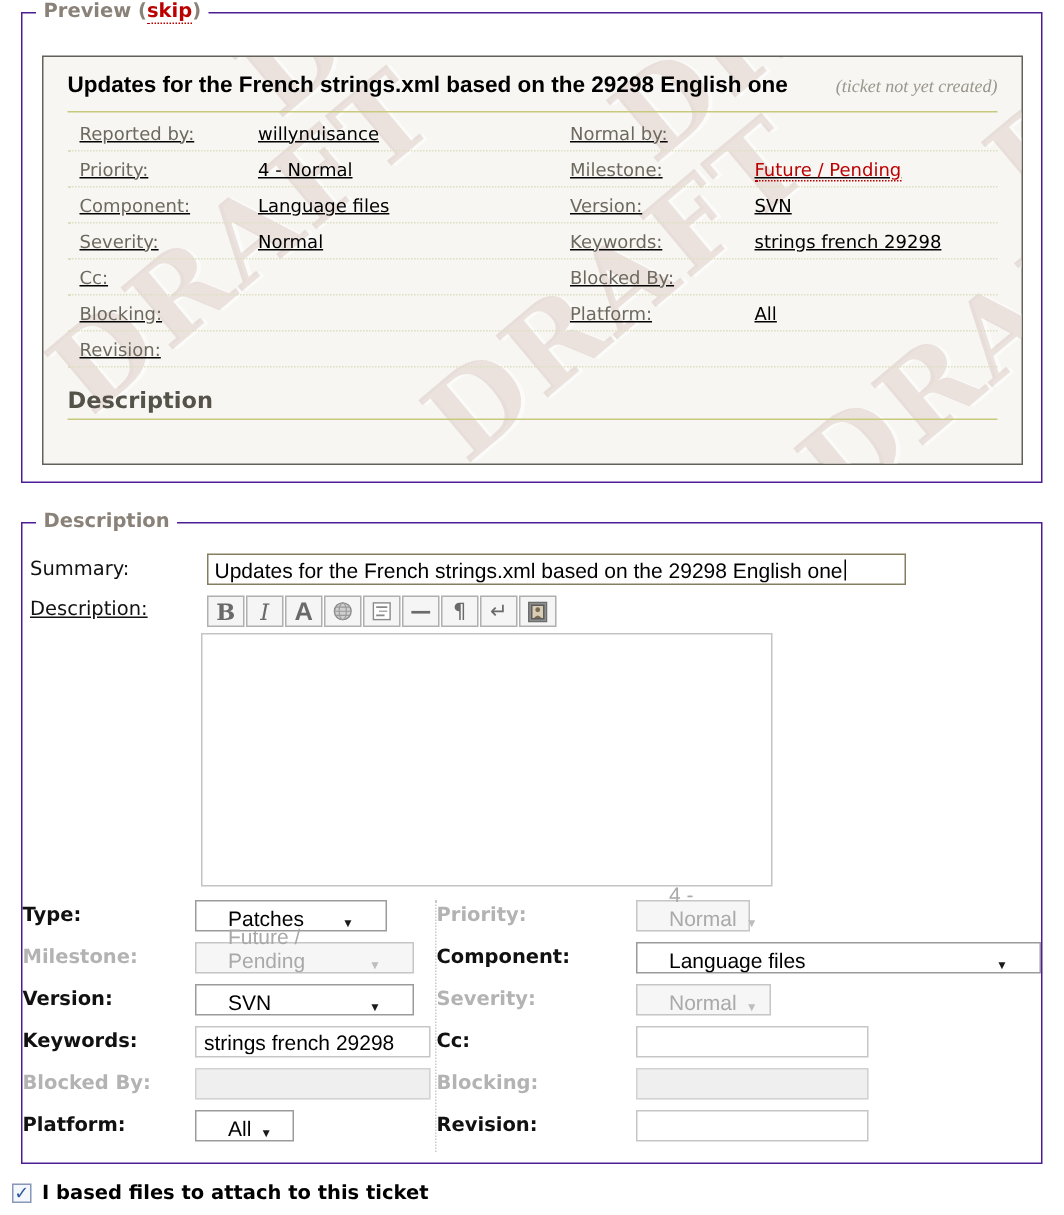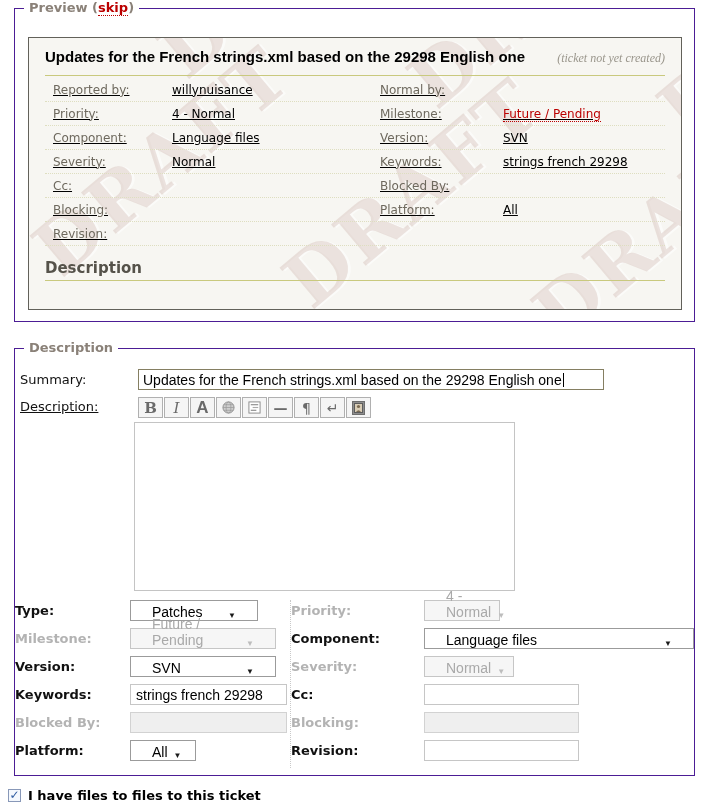--- a/index.html
+++ b/index.html
@@ -282,14 +282,14 @@
         </div>
       </div>
     </div>
   </div>
 </div>
 
 <div class="attach">
   <div class="cb">
     <span class="chk">✓</span>
   </div>
-  <span class="attach-label">I have files to files to this ticket</span>
+  <span class="attach-label">I based files to attach to this ticket</span>
 </div>
 
 </body></html>

